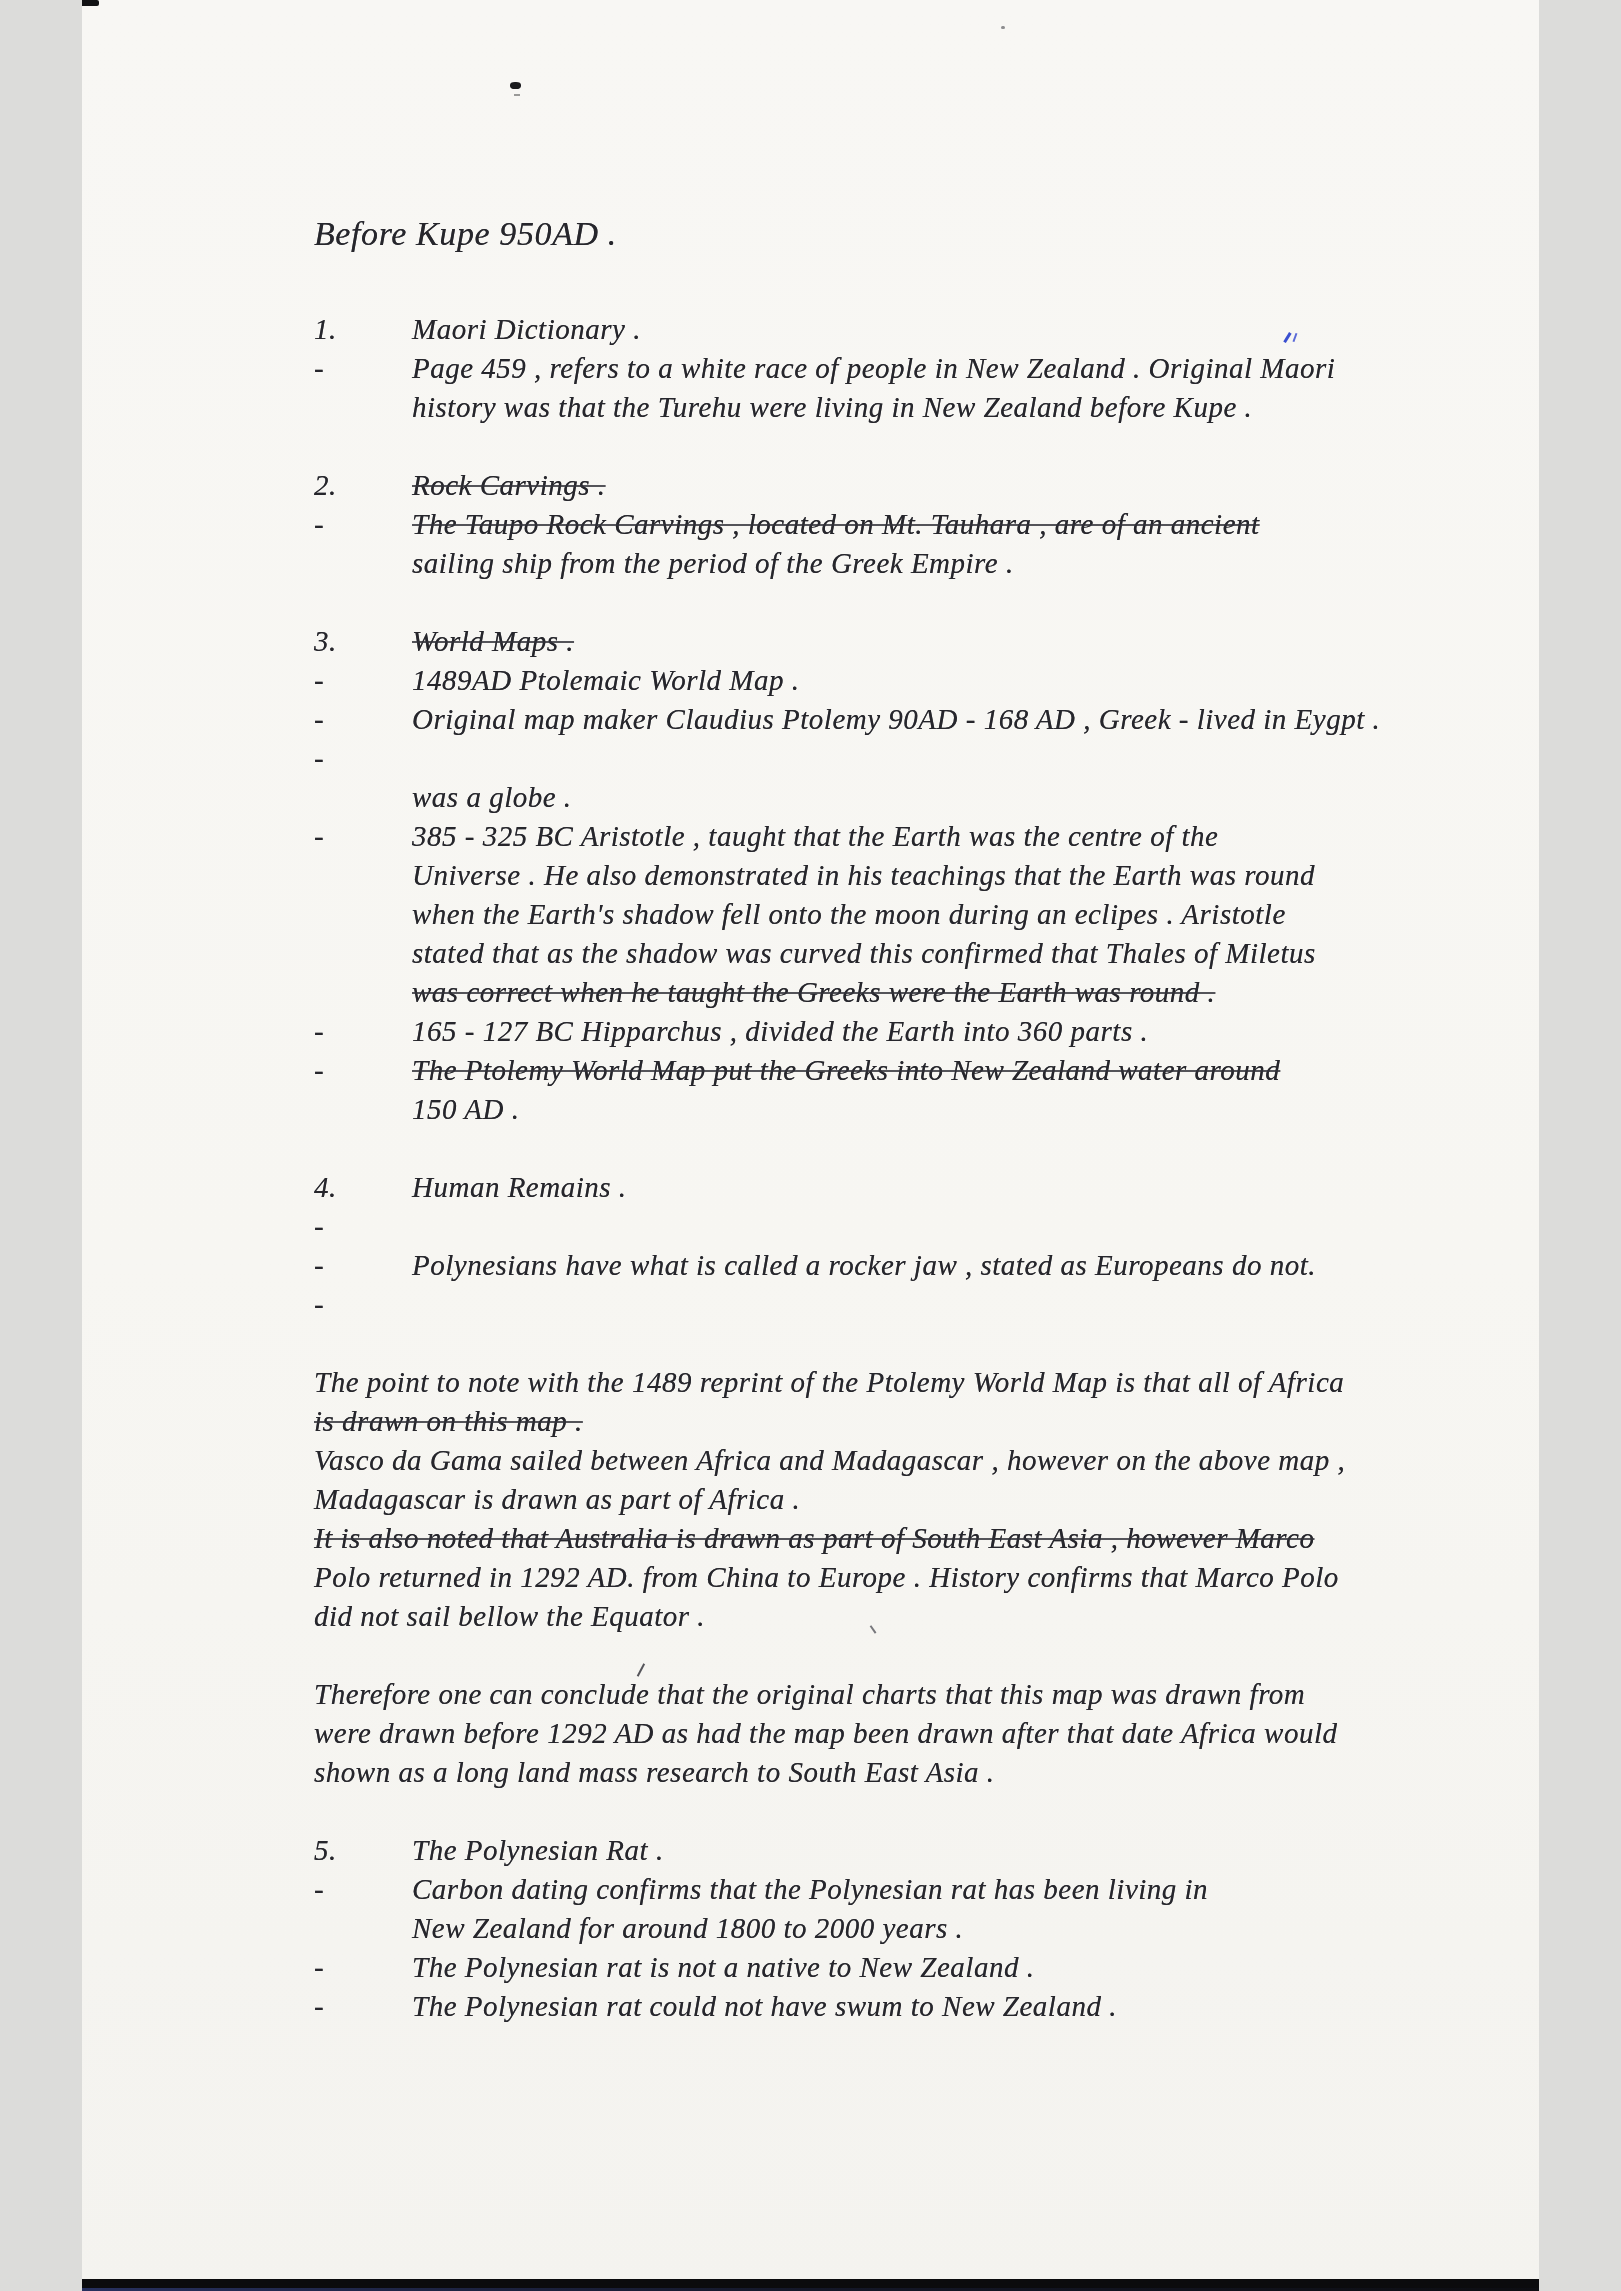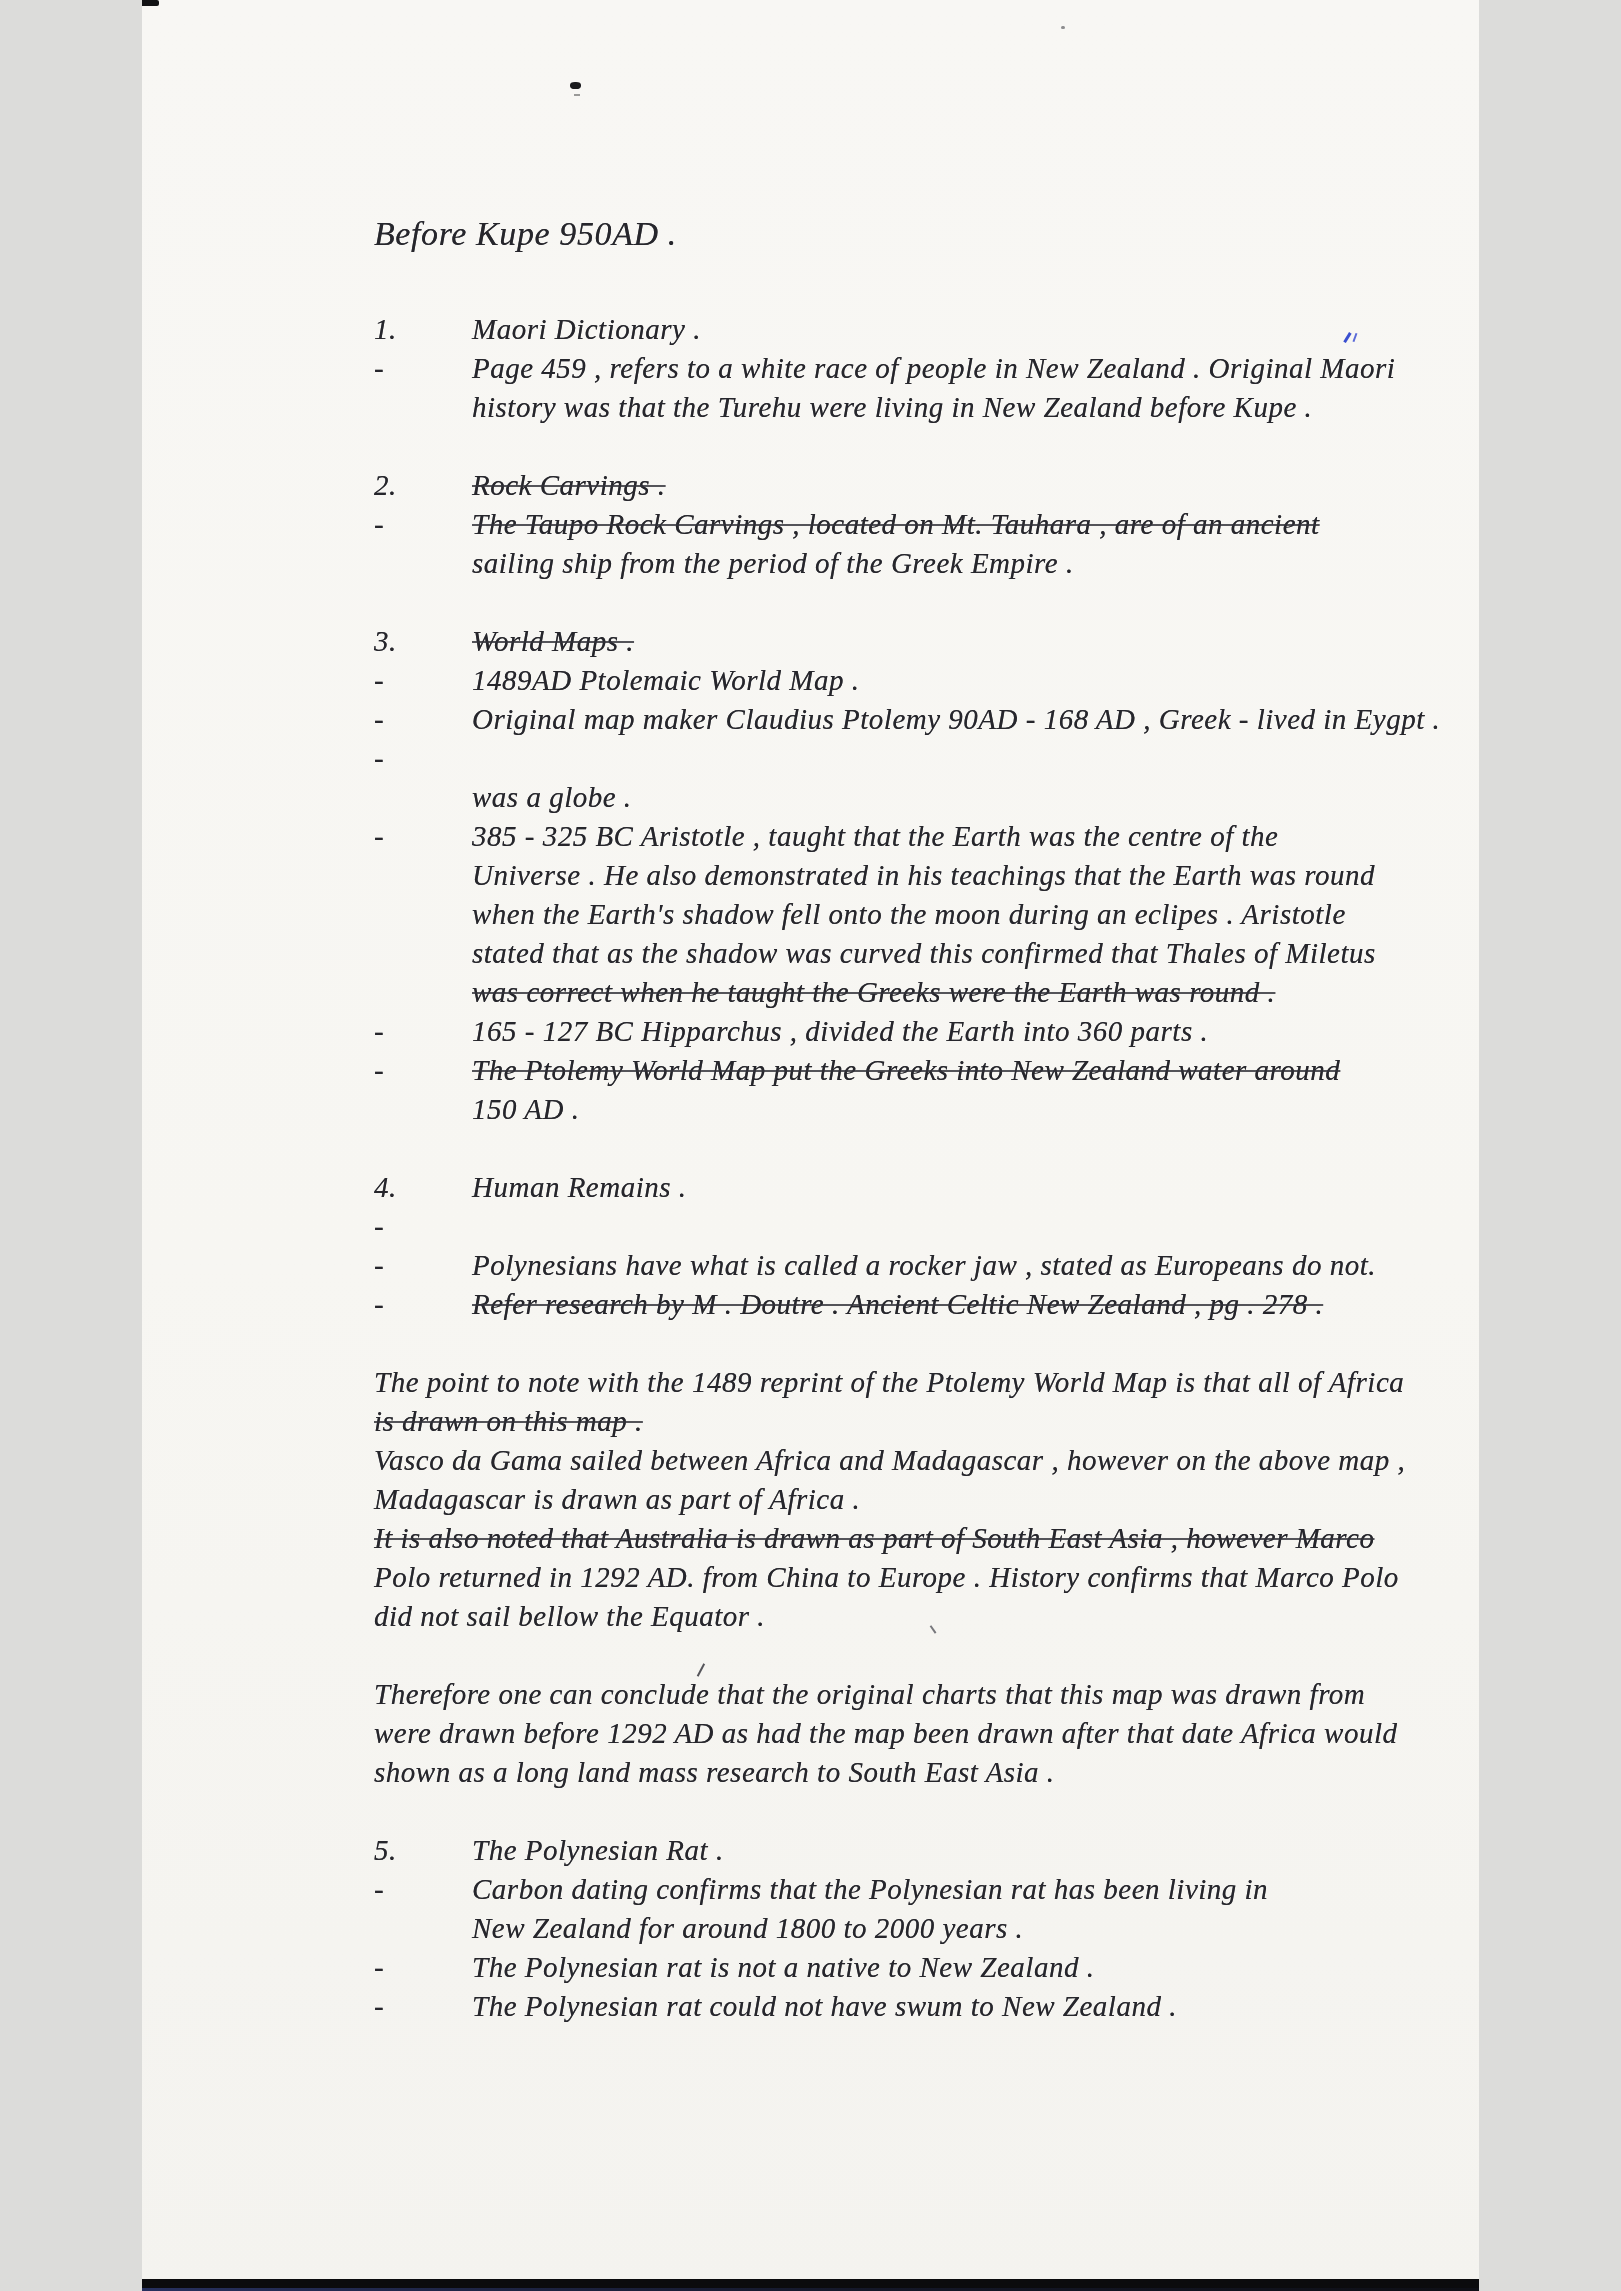--- a/index.html
+++ b/index.html
@@ -1,18 +1,18 @@
 <!DOCTYPE html>
 <html><head>
 <meta charset="utf-8">
 <style>
   html,body{margin:0;padding:0;background:#dcdcda;}
   .page{
     position:relative;
-    width:1337px;height:2292px;
+    width:1457px;height:2292px;
     margin:0 auto;
     background:linear-gradient(180deg,#f8f7f4 0%,#f7f6f2 55%,#f4f3ef 100%);
     overflow:hidden;
     font-family:"Liberation Serif","DejaVu Serif",serif;
     font-style:italic;
     color:#26262c;
   }
   .content{position:absolute;left:232px;top:214px;right:88px;}
   .title{
     font-size:34px;line-height:39px;letter-spacing:0.6px;
@@ -145,21 +145,20 @@
       </div>
       <div class="row">
         <span class="mk">-</span>
       </div>
       <div class="row">
         <span class="mk">-</span>
         <span class="tx">Polynesians have what is called a rocker jaw , stated as Europeans do not.</span>
       </div>
       <div class="row">
         <span class="mk">-</span>
-        <span class="tx st">Refer research by M . Doutre . Ancient Celtic New Zealand , pg . 278 .</span>
       </div>
     </div>
 
     <div class="para">
       <div class="pline">The point to note with the 1489 reprint of the Ptolemy World Map is that all of Africa</div>
       <div class="pline st">is drawn on this map .</div>
       <div class="pline">Vasco da Gama sailed between Africa and Madagascar , however  on the above map ,</div>
       <div class="pline">Madagascar is drawn as part of Africa .</div>
       <div class="pline st">It is also noted  that Australia is drawn as part of South East Asia , however Marco</div>
       <div class="pline">Polo returned in 1292 AD. from China to Europe . History confirms that Marco Polo</div>

